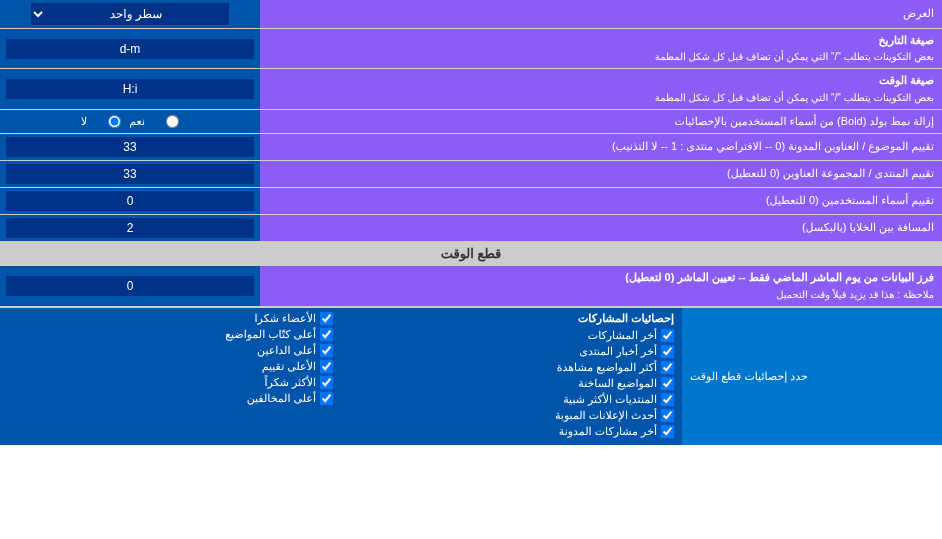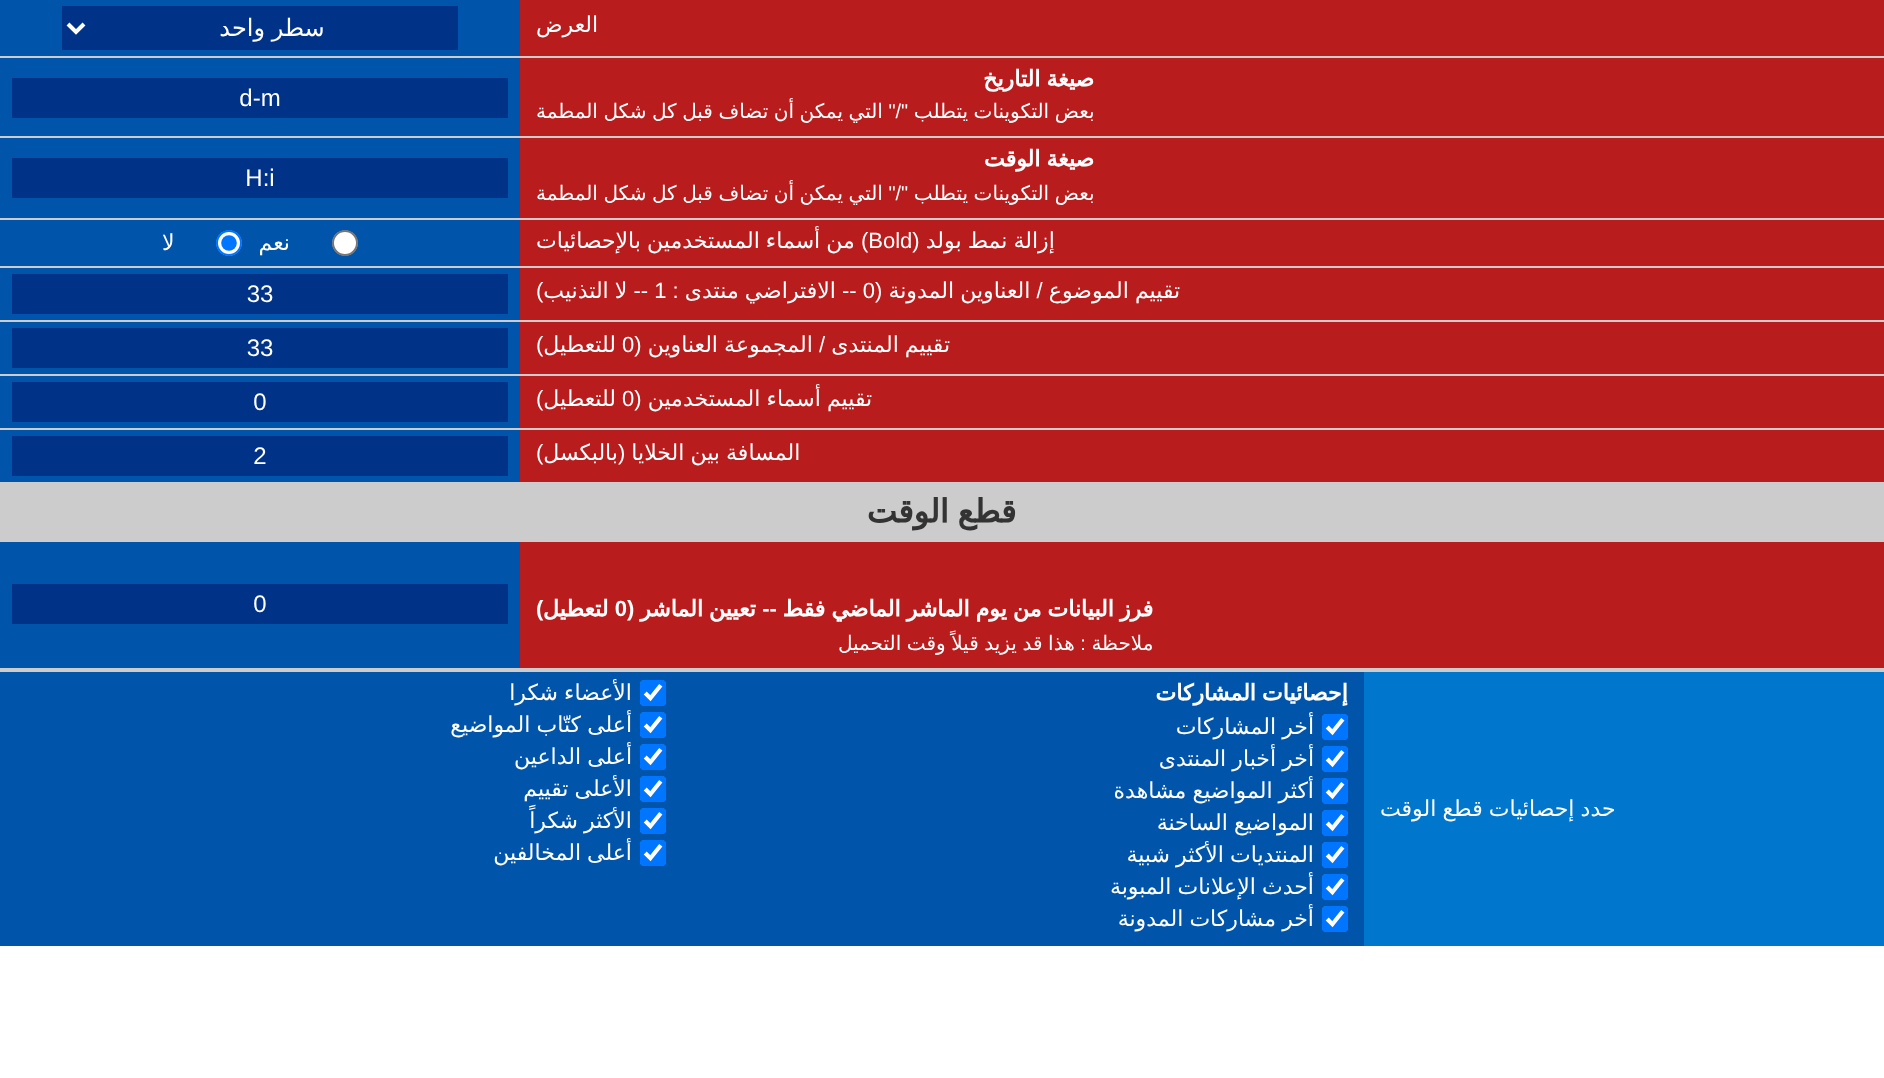--- a/index.html
+++ b/index.html
@@ -12,28 +12,27 @@
       background: #fff;
     }
 
     .row {
       display: flex;
       width: 100%;
       border-bottom: 1px solid #ccc;
     }
 
     .label-cell {
-      background: #b91c1c;
+      background: #8b5cf6;
       color: #fff;
       padding: 4px 8px;
       flex: 1;
       text-align: right;
       display: flex;
       align-items: center;
-      justify-content: flex-end;
       font-size: 11px;
       line-height: 1.4;
     }
 
     .label-cell .sub-text {
       font-size: 10px;
       display: block;
       margin-top: 2px;
     }
 
@@ -249,29 +248,29 @@
 <div class="row">
   <div class="label-cell">
     <span>المسافة بين الخلايا (بالبكسل)</span>
   </div>
   <div class="input-cell">
     <input type="text" value="2" style="">
   </div>
 </div>
 
 <div class="section-header-row">
-  <div style="background:#ccc;color:#333;font-weight:bold;text-align:center;padding:4px 8px;width:100%;font-size:16px;">
+  <div style="background:#ccc;color:#333;font-weight:bold;text-align:center;padding:4px 8px;width:100%;font-size:13px;">
     <span>قطع الوقت</span>
   </div>
 </div>
 
 <div class="row">
   <div class="label-cell">
     <div>
-      <span style="display:block;font-weight:bold;margin-top:23px;">فرز البيانات من يوم الماشر الماضي فقط -- تعيين الماشر (0 لتعطيل)</span>
+      <span style="display:block;font-weight:bold;">فرز البيانات من يوم الماشر الماضي فقط -- تعيين الماشر (0 لتعطيل)</span>
       <span class="sub-text">ملاحظة : هذا قد يزيد قيلاً وقت التحميل</span>
     </div>
   </div>
   <div class="input-cell">
     <input type="text" value="0" style="">
   </div>
 </div>
 
 <div class="stats-section">
   <div class="stats-label">

